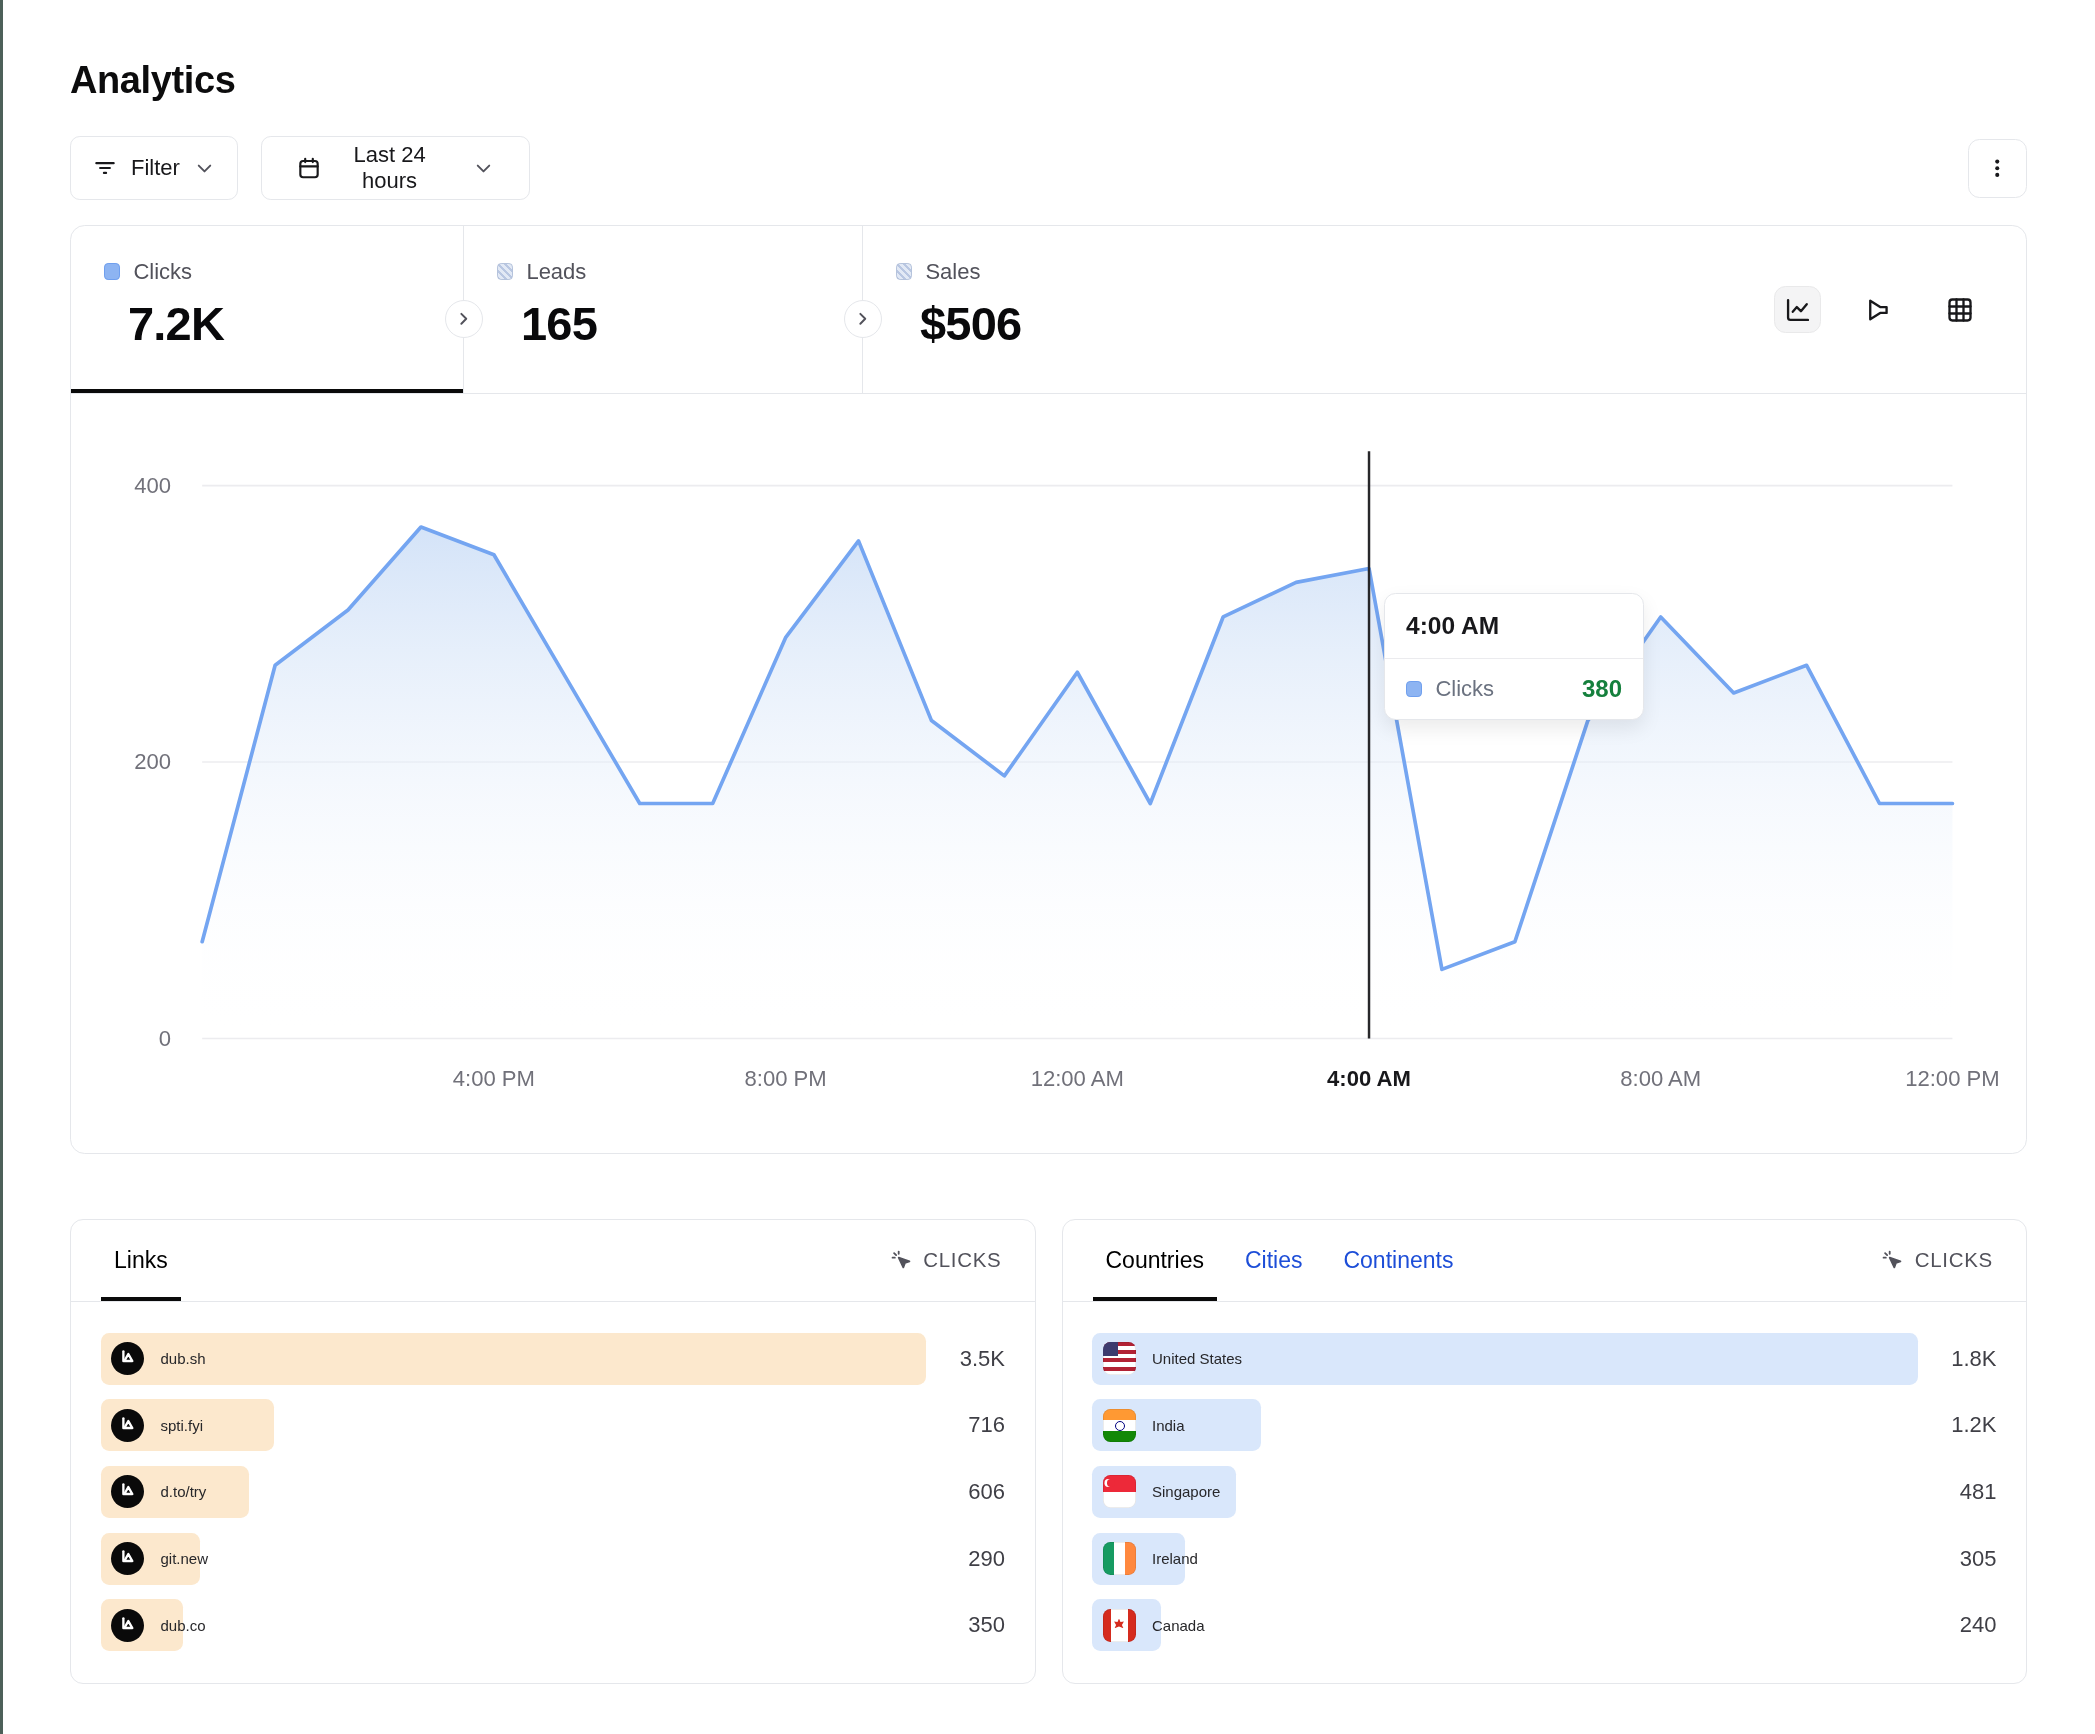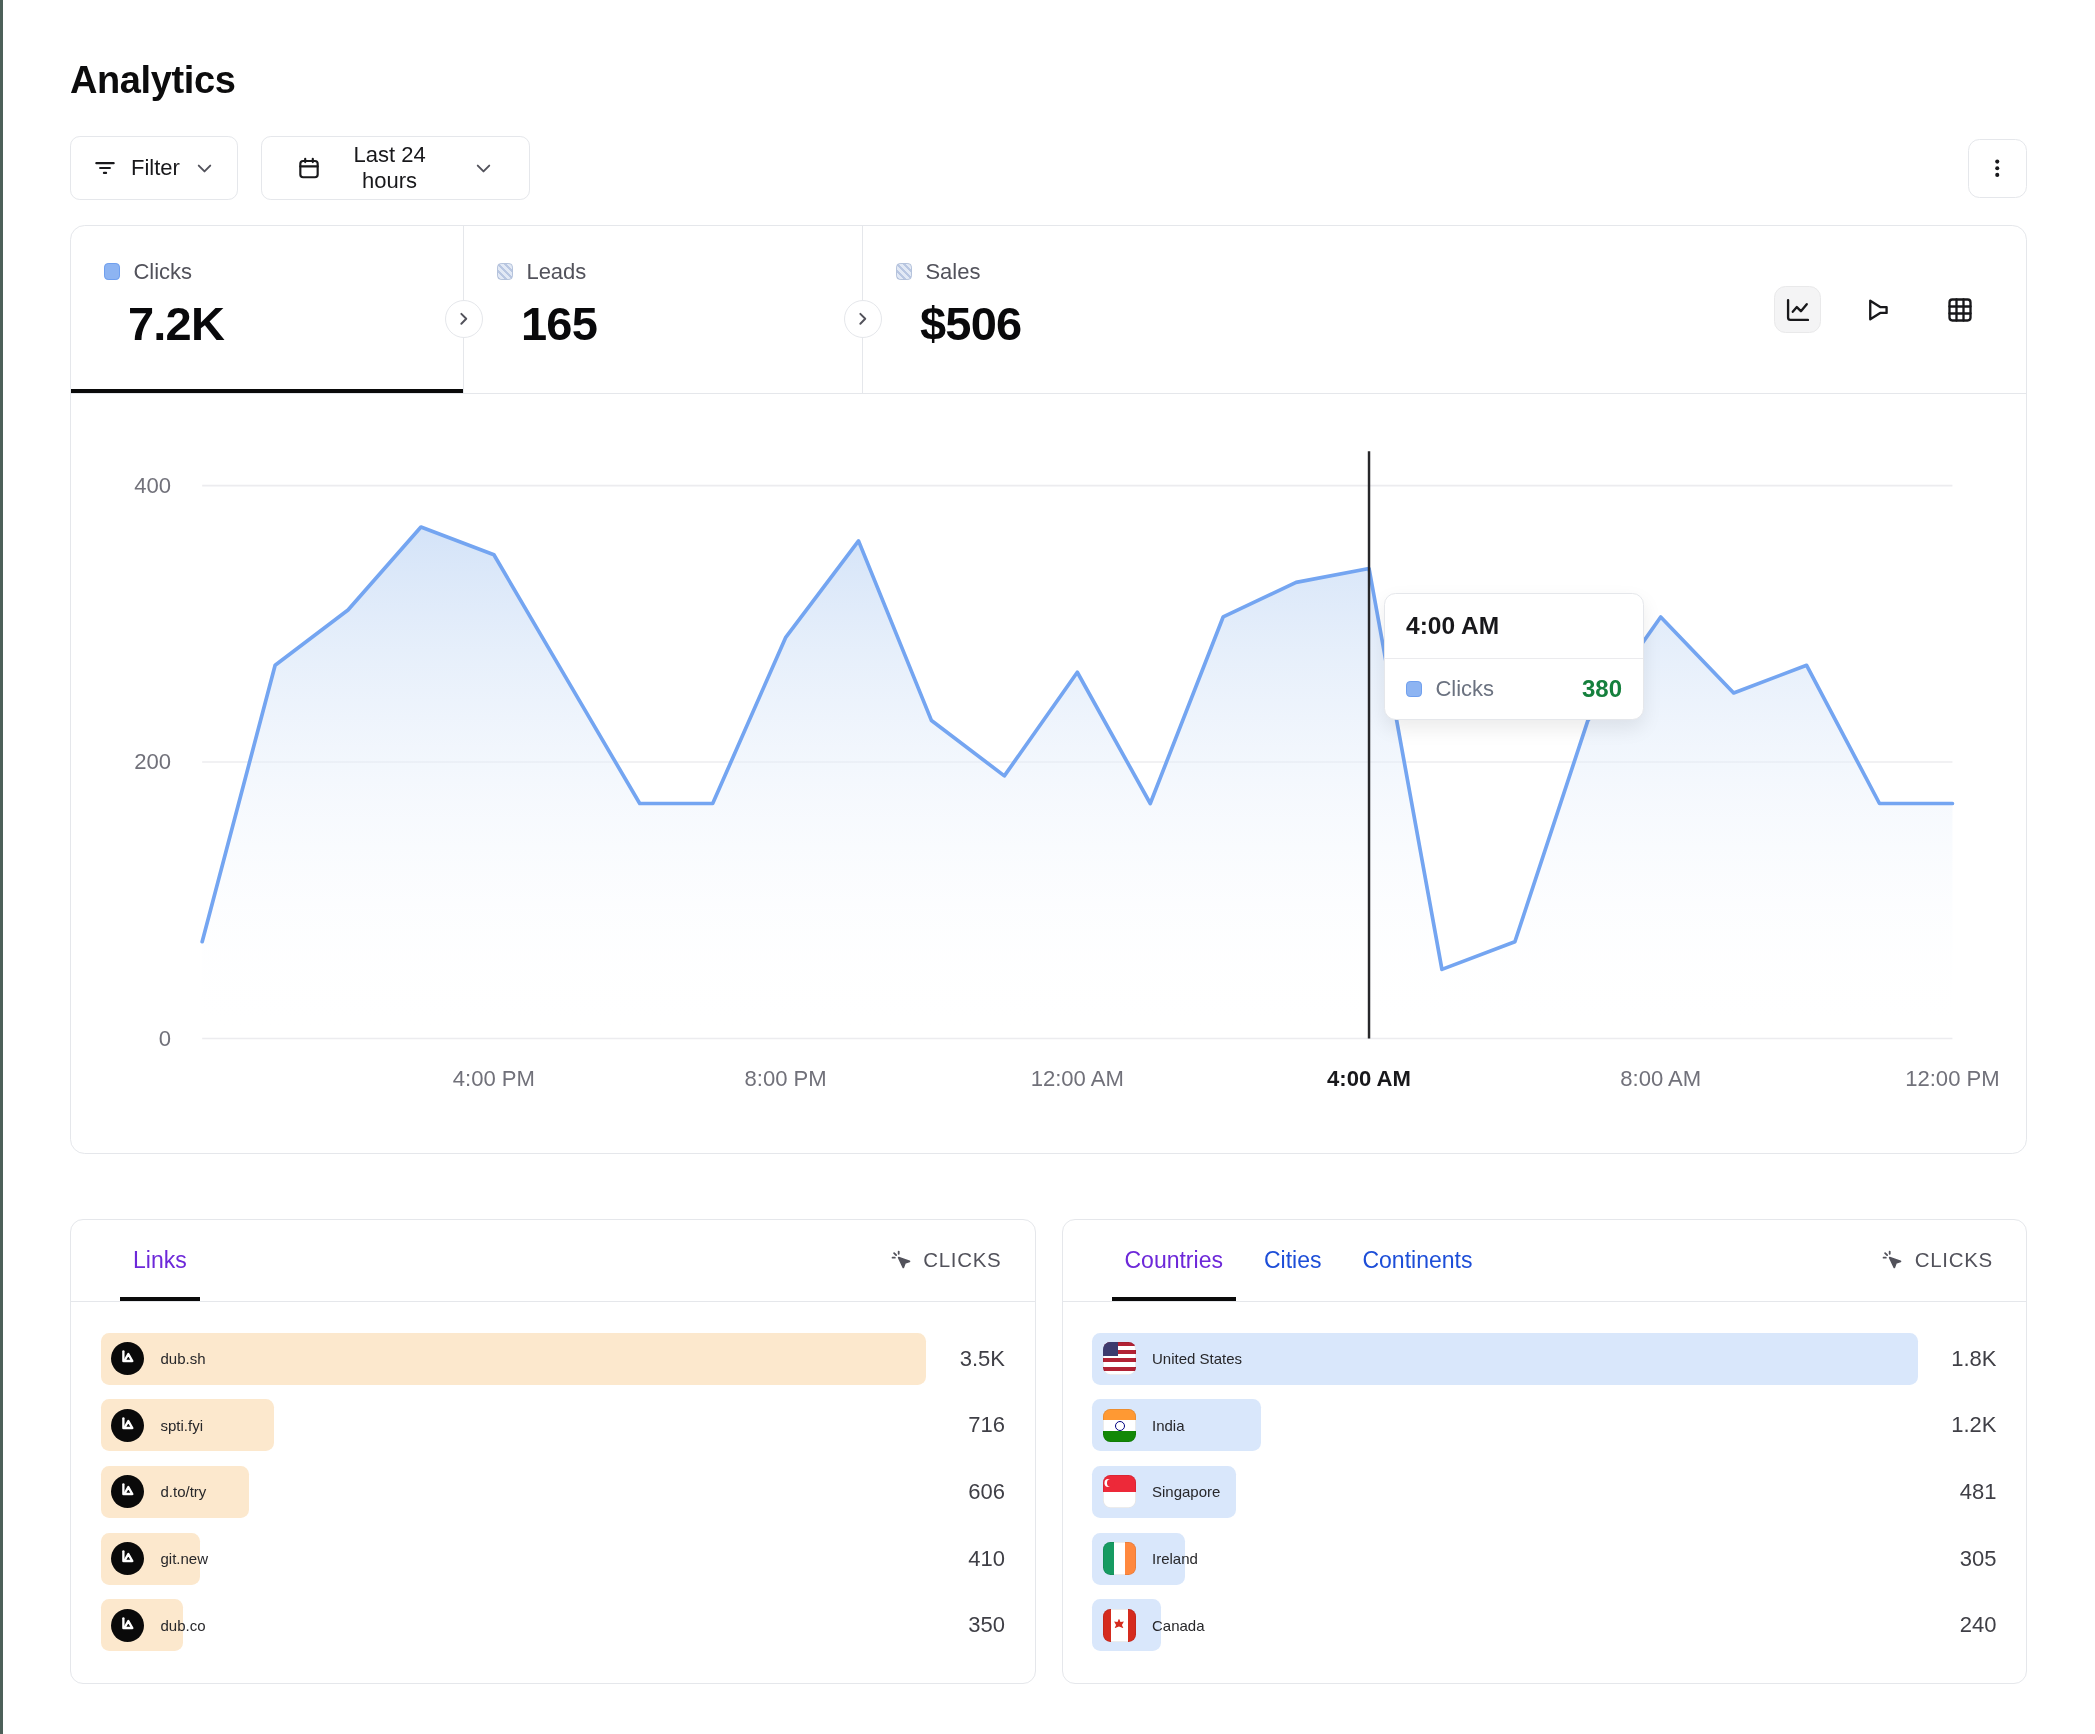--- a/index.html
+++ b/index.html
@@ -54,21 +54,21 @@
   .tooltip-metric { font-size:22px; color:#6b7280; }
   .tooltip-value { margin-left:auto; font-size:24px; font-weight:700; color:#15803d; }
 
   
   .bottom-grid { margin-top:65px; display:grid; grid-template-columns:1fr 1fr; gap:26px; }
   .list-card { border:0.8px solid #e5e7eb; border-radius:13px; background:#fff; height:465px; overflow:hidden; }
   .card-head { height:82px; display:flex; align-items:center; padding:0 33px 0 43px;
     border-bottom:0.8px solid #e5e7eb; position:relative; }
   .tabs { display:flex; gap:41px; height:100%; align-items:center; }
   .tab { font-size:23px; font-weight:500; color:#1d4ed8; cursor:pointer; height:100%; display:flex; align-items:center; position:relative; }
-  .tab.active { color:#6d28d9;margin-left:19px; }
+  .tab.active { color:#000000; }
   .tab.active::after { content:""; position:absolute; left:-13px; right:-13px; bottom:-0.8px; height:4.1px; background:#0a0a0a; }
   .metric-head { margin-left:auto; display:flex; align-items:center; gap:9.8px; font-size:20.5px; font-weight:500;
     letter-spacing:0.7px; color:#52525b; cursor:pointer; }
   .rows { padding:31px 29.5px 0 29.5px; display:flex; flex-direction:column; gap:14.7px; }
   .row { display:flex; align-items:center; height:52px; cursor:pointer; }
   .bar-zone { flex:1; position:relative; height:52px; }
   .bar { position:absolute; left:0; top:0; height:52px; border-radius:8.2px; }
   .bar.peach { background:#fce8cd; }
   .bar.blue { background:#d9e7fb; }
   .row-content { position:relative; z-index:2; display:flex; align-items:center; gap:16.4px; height:52px; padding-left:10.6px; }
@@ -302,21 +302,21 @@
               <div class="bar peach" style="width: 12%;"></div>
             <div class="row-content">
                 <span class="logo-circle"><svg width="33" height="33" viewBox="0 0 24 24">
                     <circle cx="12" cy="12" r="12" fill="#0a0a0a"></circle>
                     <path d="M9 6.8v7" stroke="#fff" stroke-width="1.7" stroke-linecap="round"></path>
                     <path d="M12.6 8.8l2.9 5h-5.8z" fill="none" stroke="#fff" stroke-width="1.7" stroke-linejoin="round"></path>
                   </svg></span>
             <span class="row-label">git.new</span>
               </div>
             </div>
-          <span class="row-value">410</span>
+          <span class="row-value">290</span>
         </div>
         <div class="row">
           <div class="bar-zone">
               <div class="bar peach" style="width: 10%;"></div>
             <div class="row-content">
                 <span class="logo-circle"><svg width="33" height="33" viewBox="0 0 24 24">
                     <circle cx="12" cy="12" r="12" fill="#0a0a0a"></circle>
                     <path d="M9 6.8v7" stroke="#fff" stroke-width="1.7" stroke-linecap="round"></path>
                     <path d="M12.6 8.8l2.9 5h-5.8z" fill="none" stroke="#fff" stroke-width="1.7" stroke-linejoin="round"></path>
                   </svg></span>

